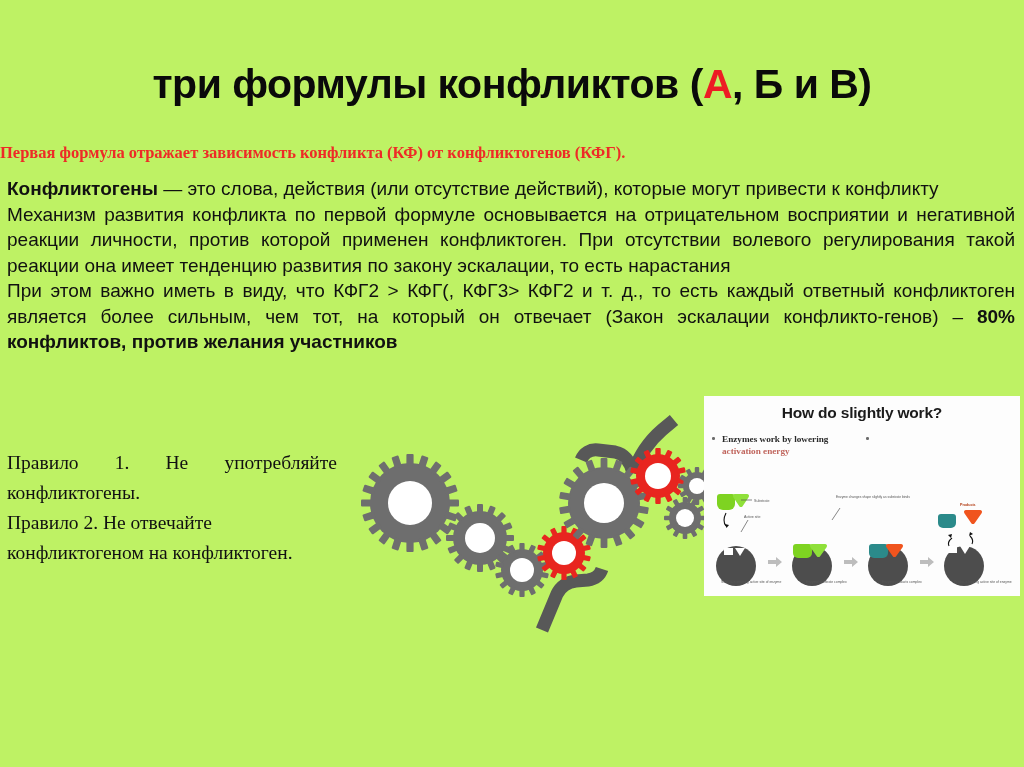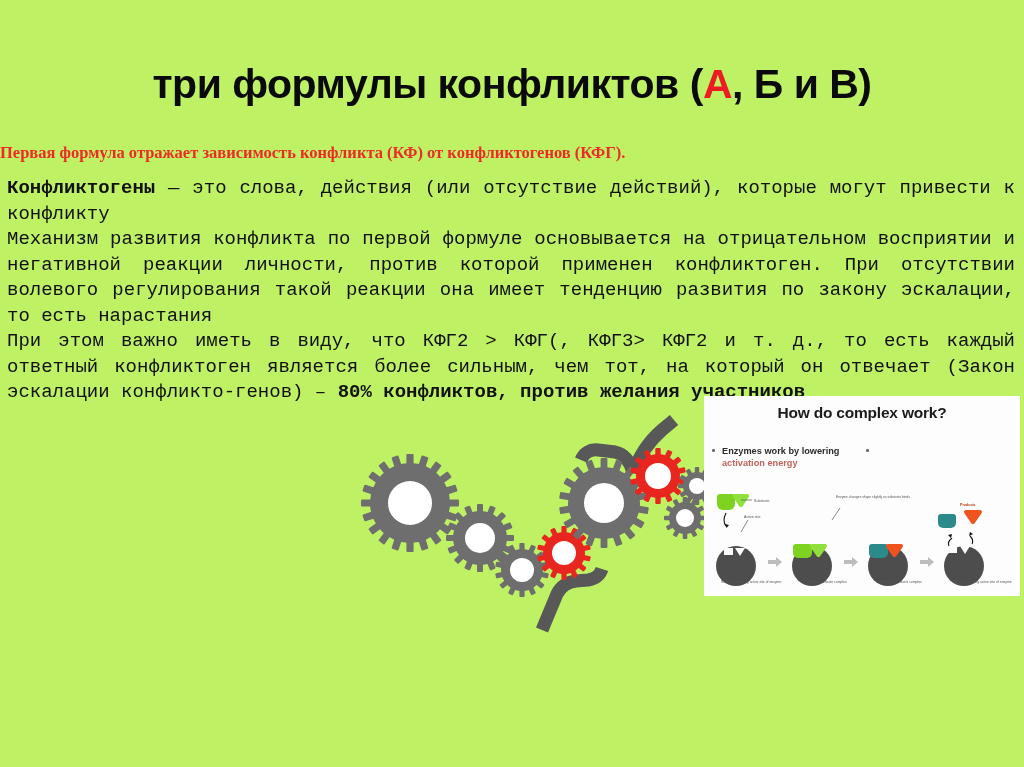--- a/index.html
+++ b/index.html
@@ -25,21 +25,21 @@
   .subtitle{
     position:absolute;left:0;top:143px;width:1024px;text-align:left;
     font-family:"Liberation Serif", serif;
     font-size:16.5px;font-weight:700;color:#ee2a27;white-space:nowrap;
   }
 
   
   .body-copy{
     position:absolute;left:7px;top:176px;width:1008px;
     font-size:19px;line-height:25.5px;text-align:justify;
-    font-family:Liberation Mono, monospace;color:#111;
+    font-family:Liberation Sans, sans-serif;color:#111;
   }
   .body-copy p{margin:0;text-align:justify;}
   .body-copy p.last-justify{text-align:justify;}
   .body-copy b{font-weight:700;}
 
   
   .rules{
     position:absolute;left:7px;top:448px;width:330px;
     font-size:19.5px;line-height:30px;
     font-family:"Liberation Serif", serif;color:#111;
@@ -56,22 +56,22 @@
   .enzyme{
     position:absolute;left:704px;top:396px;width:316px;height:200px;
     background:#fdfdfd;
     font-family:"Liberation Sans", sans-serif;
   }
   .enz-title{
     position:absolute;left:0;top:8px;width:316px;text-align:center;
     font-size:15.5px;font-weight:600;color:#1b1b1b;letter-spacing:-0.2px;
   }
   .enz-bullets{
-    position:absolute;left:8px;top:50px;width:300px;
-    display:flex;gap:8px;
+    position:absolute;left:8px;top:38px;width:300px;
+    display:flex;gap:8px;font-family:Liberation Serif, serif;
   }
   .enz-col{width:144px;position:relative;padding-left:10px;
     font-size:9.2px;line-height:11.6px;color:#2a2a2a;font-weight:600;}
   .enz-col .dot{
     position:absolute;left:0;top:3px;width:2.5px;height:2.5px;border-radius:50%;
     background:#6b6b6b;
   }
   .enz-col .hl{color:#c0655d;}
   .enz-diagram{position:absolute;left:4px;top:92px;width:308px;height:104px;}
   .enz-diagram svg{display:block;width:308px;height:104px;}
@@ -86,20 +86,24 @@
   </div>
 
   <div class="subtitle">Первая формула отражает зависимость конфликта (КФ) от конфликтогенов (КФГ).</div>
 
   <div class="body-copy">
     <p><b>Конфликтогены</b><span> — это слова, действия (или отсутствие действий), которые могут привести к конфликту</span></p>
     <p>Механизм развития конфликта по первой формуле основывается на отрицательном восприятии и негативной реакции личности, против которой применен конфликтоген. При отсутствии волевого регулирования такой реакции она имеет тенденцию развития по закону эскалации, то есть нарастания</p>
     <p class="last-justify"><span>При этом важно иметь в виду, что КФГ2 &gt; КФГ(, КФГ3&gt; КФГ2 и т. д., то есть каждый ответный конфликтоген является более сильным, чем тот, на который он отвечает (Закон эскалации конфликто-генов) – </span><b>80% конфликтов, против желания участников</b></p>
   </div>
 
+  <div class="rules">
+    <p>Правило 1. Не употребляйте конфликтогены.</p>
+    <p class="tail">Правило 2. Не отвечайте конфликтогеном на конфликтоген.</p>
+  </div>
 
   <div class="gears">
     <svg viewBox="0 0 360 235" xmlns="http://www.w3.org/2000/svg" aria-hidden="true">
       <defs>
 
         <g id="gear-teeth"></g>
       </defs>
 
       <path d="M190 232 L205 196 C209 188 216 184 224 183 L236 182
                C243 181 248 177 250 171" fill="none" stroke="#585858" stroke-width="13" stroke-linecap="butt"></path>
@@ -295,21 +299,21 @@
           <use href="#g8t" transform="rotate(270)"></use>
             <use href="#g8t" transform="rotate(300)"></use>
           <use href="#g8t" transform="rotate(330)"></use>
         </g>
         <circle r="9" fill="#ffffff"></circle>
       </g>
     </svg>
   </div>
 
   <div class="enzyme">
-    <div class="enz-title">How do complex work?</div>
+    <div class="enz-title">How do slightly work?</div>
 
     <div class="enz-bullets">
       <div class="enz-col">
         <span class="dot"></span><span>Enzymes work by lowering </span><span class="hl">activation energy</span>
       </div>
       <div class="enz-col">
         <span class="dot"></span>
       </div>
     </div>
 

